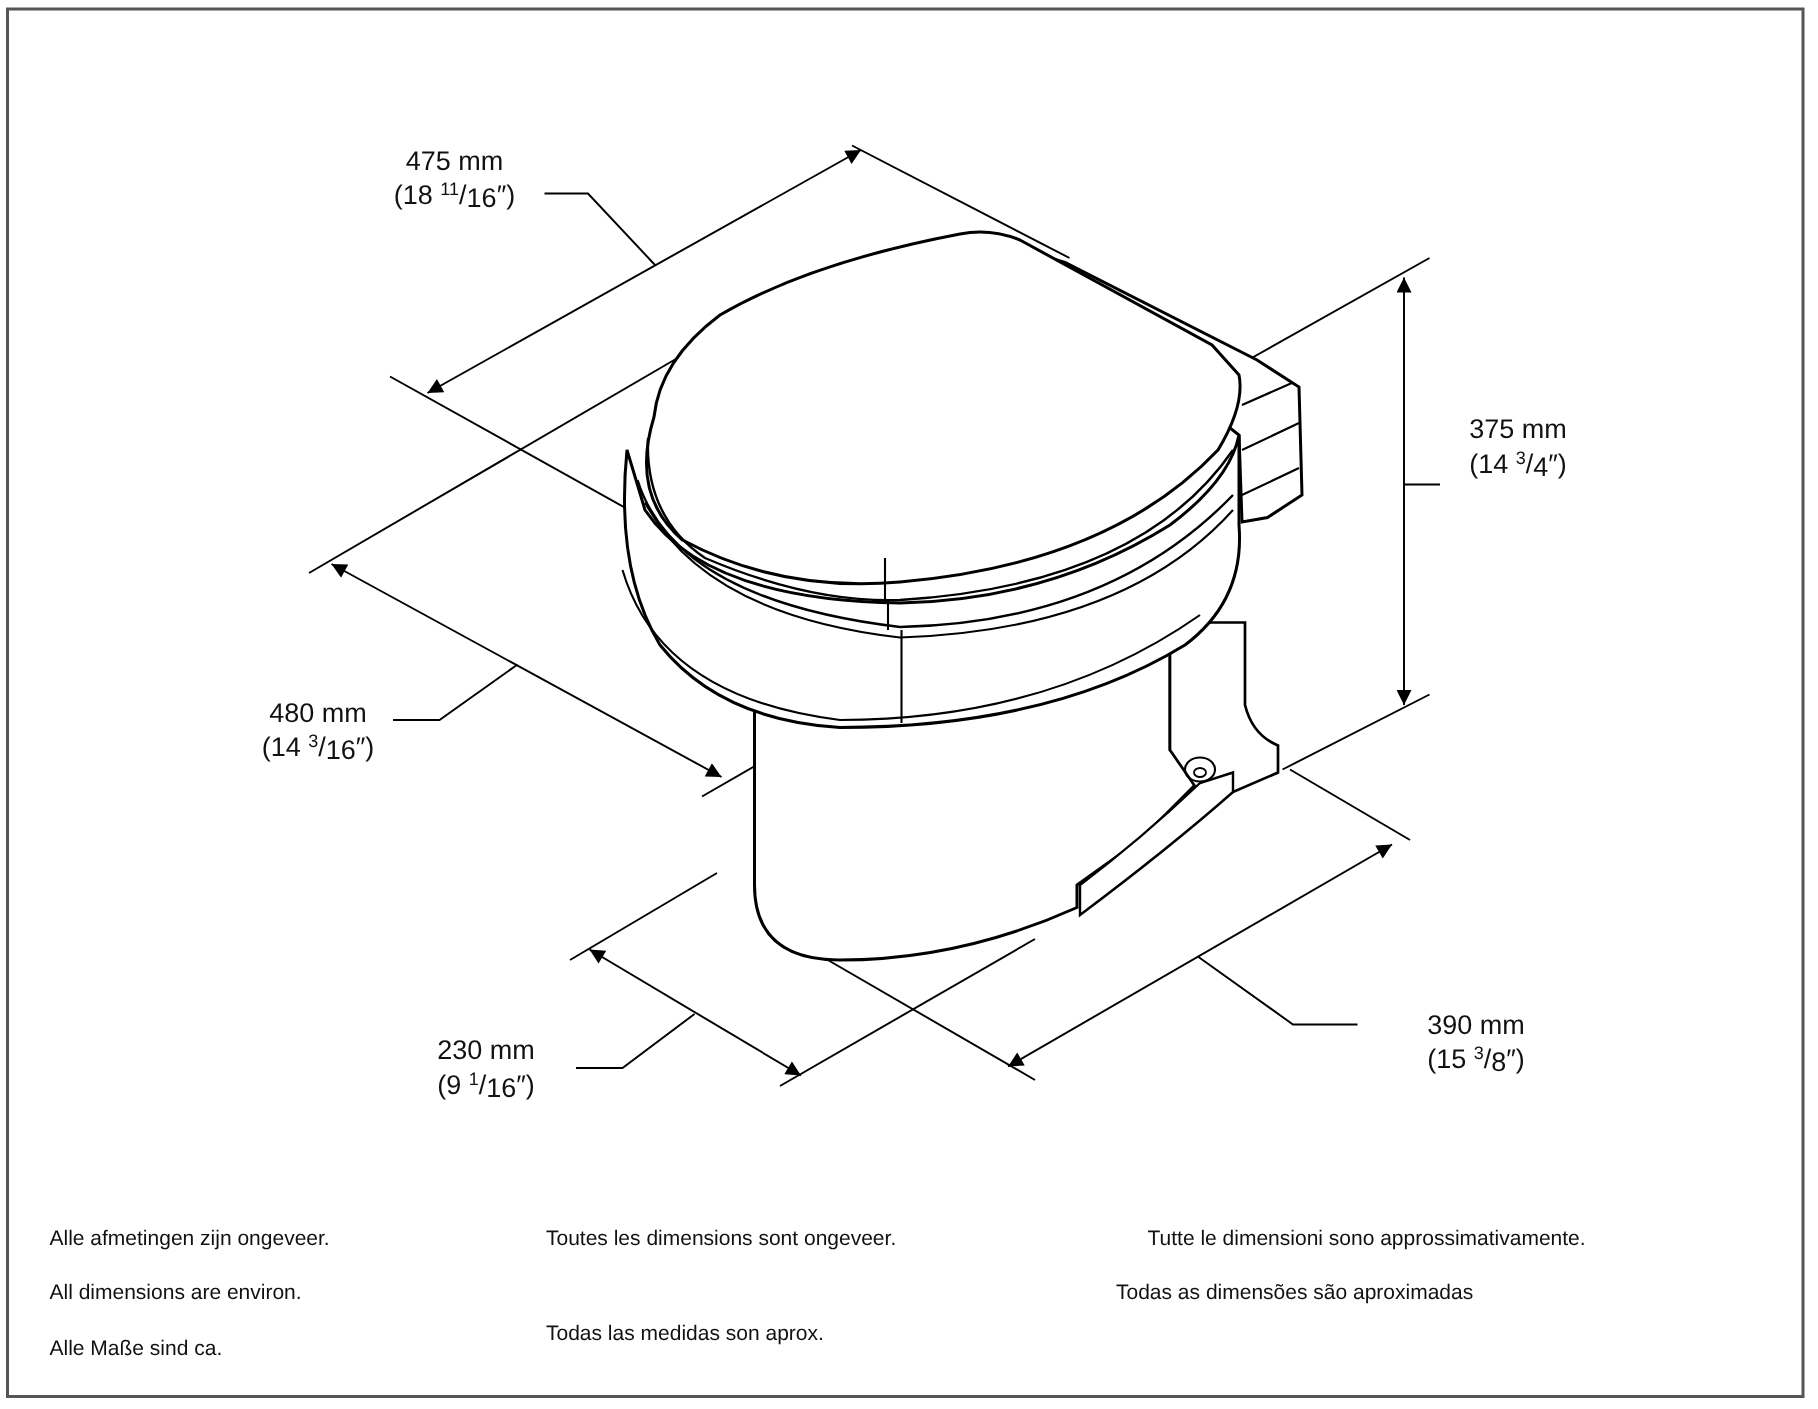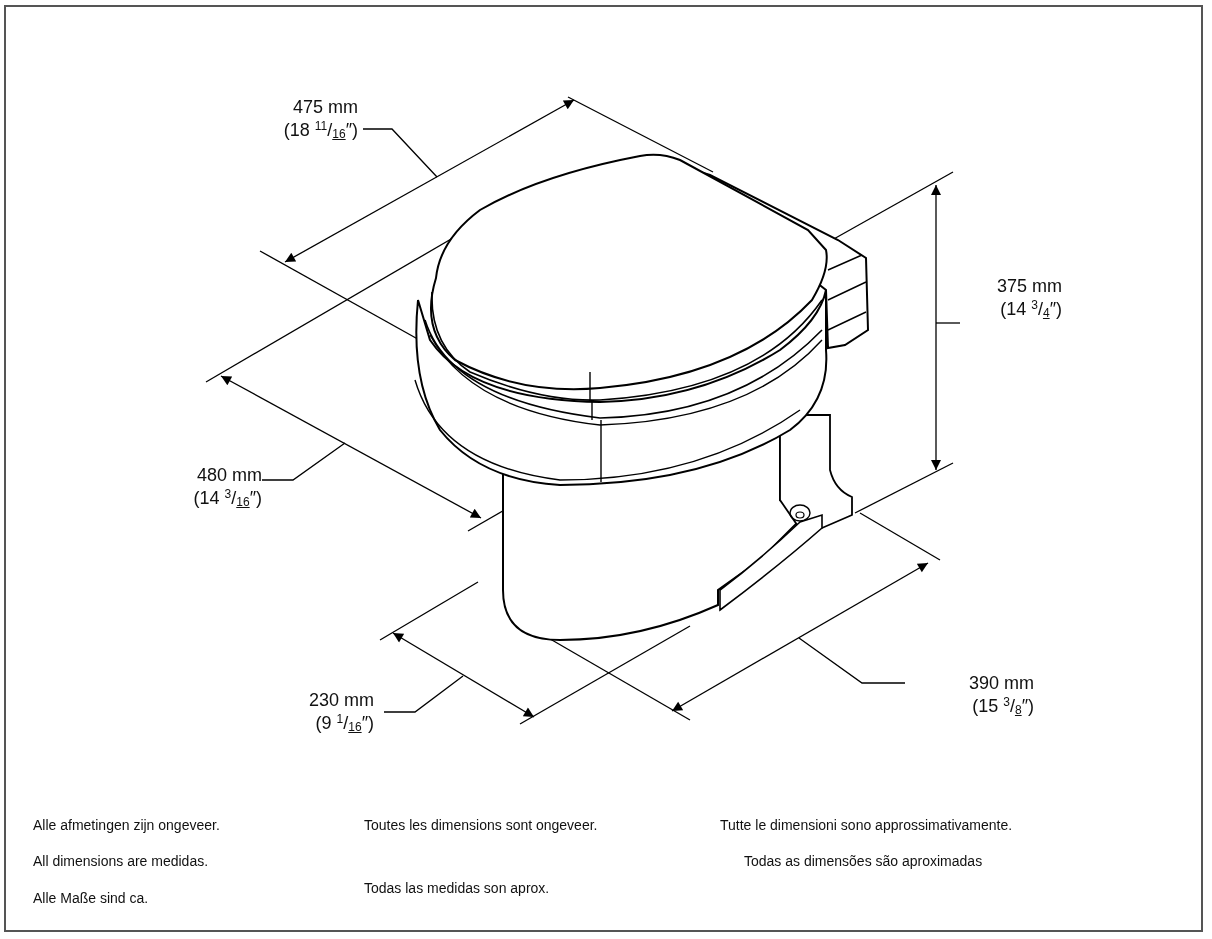--- a/index.html
+++ b/index.html
@@ -1,24 +1,24 @@
 <!DOCTYPE html>
 <html><head>
 <meta charset="utf-8">
 <style>
   html, body { margin: 0; padding: 0; background: #ffffff; }
   body { width: 1212px; height: 939px; position: relative; overflow: hidden;
          font-family: "Liberation Sans", "DejaVu Sans", sans-serif; color: #111; }
   .frame { position: absolute; left: 4px; top: 5px; width: 1199px; height: 927px;
            border: 2px solid #555; box-sizing: border-box; }
   svg.drawing { position: absolute; left: 0; top: 0; }
-  .dim { position: absolute; text-align: right; font-size: 18px; line-height: 23px; }
+  .dim { position: absolute; text-align: center; font-size: 18px; line-height: 23px; }
   .dim .in { display: block; }
   .dim sup { font-size: 12px; vertical-align: 6px; line-height: 0; }
-  .dim sub { font-size: 12px; vertical-align: -2px; line-height: 0; text-decoration: underline; }
+  .dim sub { font-size: 18px; vertical-align: -2px; line-height: 0; }
   .note { position: absolute; font-size: 14px; line-height: 22px; white-space: nowrap; }
 </style>
 </head>
 <body>
 
 <div class="frame"></div>
 
 <svg class="drawing" width="1212" height="939" viewBox="0 0 1212 939" xmlns="http://www.w3.org/2000/svg">
   <defs>
     <marker id="ah" viewBox="0 0 10 10" refX="10" refY="5" markerWidth="14" markerHeight="10" markerUnits="userSpaceOnUse" orient="auto-start-reverse">
@@ -99,18 +99,18 @@
   <span>230 mm</span>
   <span class="in">(<span>9</span> <sup>1</sup>/<sub>16</sub><span>″</span>)</span>
 </div>
 
 <div class="dim" style="left:934px; top:672px; width:100px;">
   <span>390 mm</span>
   <span class="in">(<span>15</span> <sup>3</sup>/<sub>8</sub><span>″</span>)</span>
 </div>
 
 <div class="note" style="left:33px; top:814px;">Alle afmetingen zijn ongeveer.</div>
-<div class="note" style="left:33px; top:850px;">All dimensions are medidas.</div>
+<div class="note" style="left:33px; top:850px;">All dimensions are environ.</div>
 <div class="note" style="left:33px; top:887px;">Alle Maße sind ca.</div>
 <div class="note" style="left:364px; top:814px;">Toutes les dimensions sont ongeveer.</div>
 <div class="note" style="left:364px; top:877px;">Todas las medidas son aprox.</div>
-<div class="note" style="left:720px; top:814px;text-align:center;">Tutte le dimensioni sono approssimativamente.</div>
+<div class="note" style="left:765px; top:814px;text-align:center;">Tutte le dimensioni sono approssimativamente.</div>
 <div class="note" style="left:744px; top:850px;">Todas as dimensões são aproximadas</div>
 
 </body></html>

